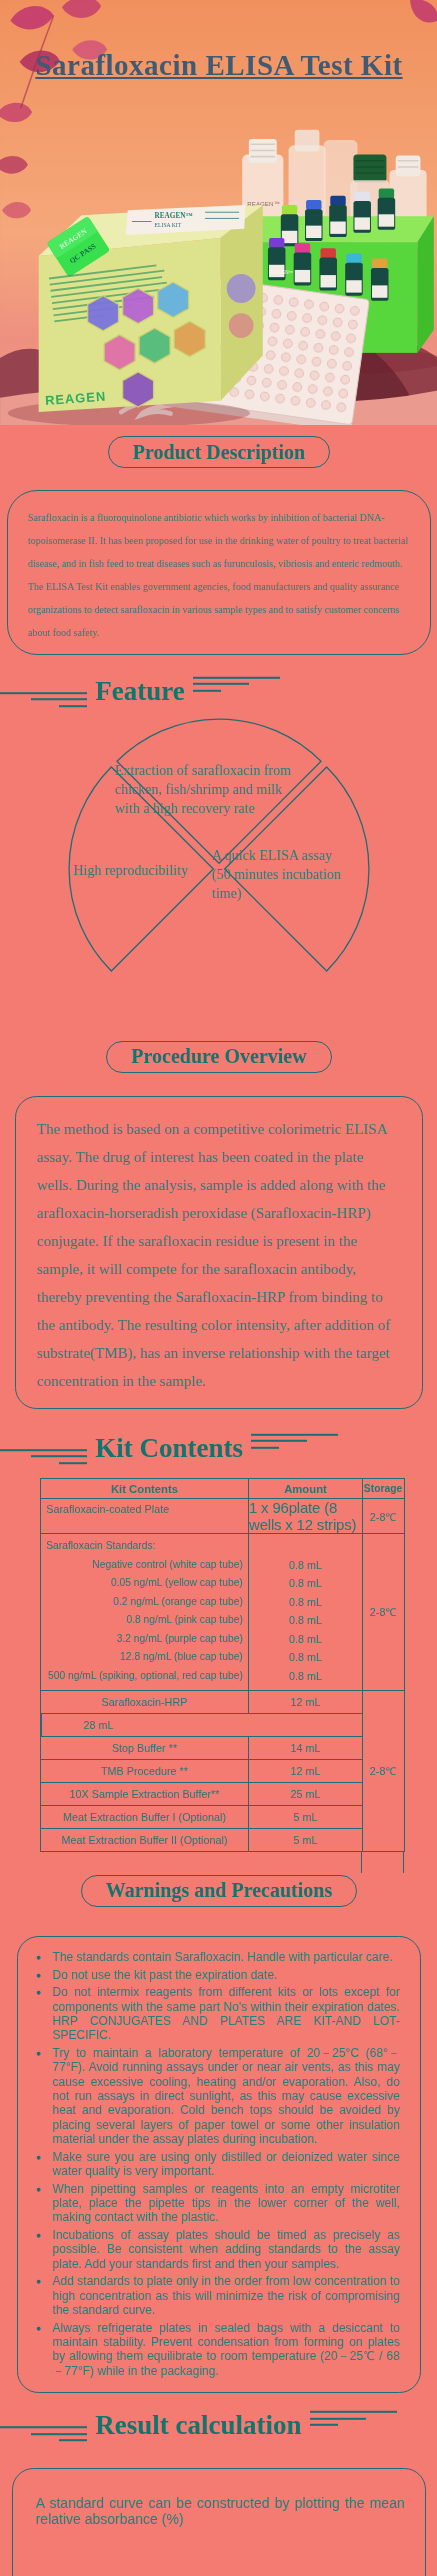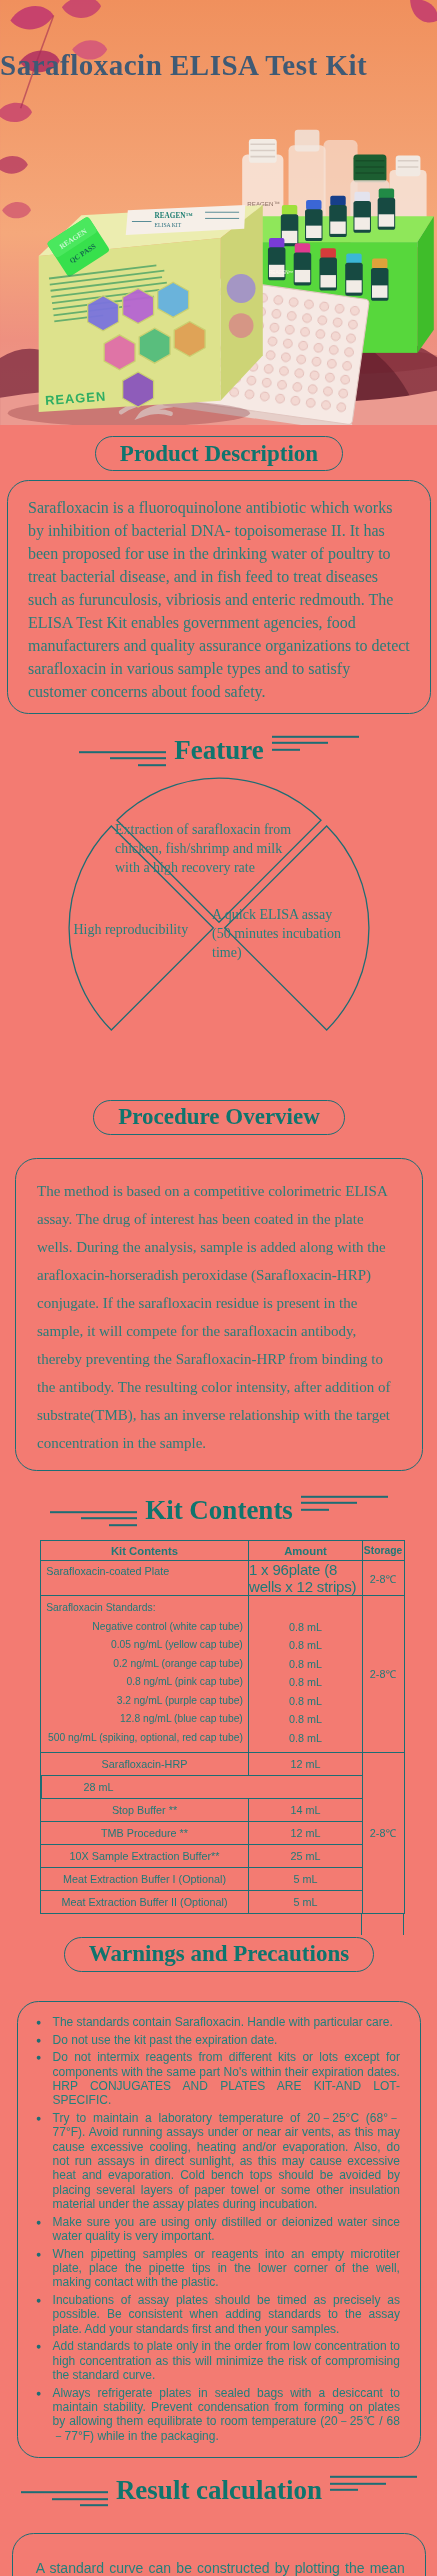--- a/index.html
+++ b/index.html
@@ -5,39 +5,39 @@
   html,body{margin:0;padding:0;}
   body{
     width:438px;height:3104px;position:relative;overflow:hidden;
     background:#f37b72;
     font-family:"Liberation Serif","DejaVu Serif",serif;
   }
   
   .hero{position:relative;width:438px;height:425px;overflow:hidden;}
   .hero svg{position:absolute;left:0;top:0;}
   .hero-title{
-    position:absolute;left:0;top:49px;width:100%;text-align:left;
-    font-size:29px;font-weight:bold;color:#3f5a75;letter-spacing:0.5px;
+    position:absolute;left:0;top:49px;width:100%;text-align:center;
+    font-size:29px;font-weight:bold;color:#3f5a75;letter-spacing:0.5px;text-decoration:underline;
   }
   
   .content{position:relative;width:438px;height:2679px;overflow:hidden;}
   .pill{
     width:fit-content;margin:0 auto;border:1.5px solid #1d6d74;border-radius:31px;
-    padding:3.6px 24px;font-size:23px;font-weight:bold;color:#0f756e;white-space:nowrap;
+    padding:3.6px 24px;font-size:20px;font-weight:bold;color:#0f756e;white-space:nowrap;
   }
   .rbox{
     border:1.5px solid #1d6d74;border-radius:21.6px;margin:0 auto;
     color:#2a7d79;
   }
-  #desc-box{width:382px;margin-top:9px;padding:14.4px 19.6px 10.3px 19.6px;
-    font-size:16px;line-height:23px;}
+  #desc-box{width:382px;margin-top:22px;padding:14.4px 19.6px 10.3px 19.6px;
+    font-size:10px;line-height:23px;border-radius:30px;}
   #proc-box{width:364px;margin-top:23px;padding:18px 20.6px 13px 20.6px;
     font-size:15px;line-height:28px;}
   .heading{
-    display:flex;justify-content:center;align-items:center;gap:8.2px;
+    display:flex;justify-content:flex-start;align-items:center;gap:8.2px;
     font-size:27px;font-weight:bold;color:#0f756e;
   }
   .sl{display:flex;flex-direction:column;gap:4.6px;}
   .sl i{display:block;height:2.1px;background:#1d6d74;}
   .sl-l{align-items:flex-end;transform:translateY(8.2px);}
   .sl-r{align-items:flex-start;transform:translateY(-7.2px);}
   .sl-l i:nth-child(1),.sl-r i:nth-child(1){width:87px;}
   .sl-l i:nth-child(2),.sl-r i:nth-child(2){width:56px;}
   .sl-l i:nth-child(3),.sl-r i:nth-child(3){width:28px;}
   #feature-head{margin-top:20.6px;}

